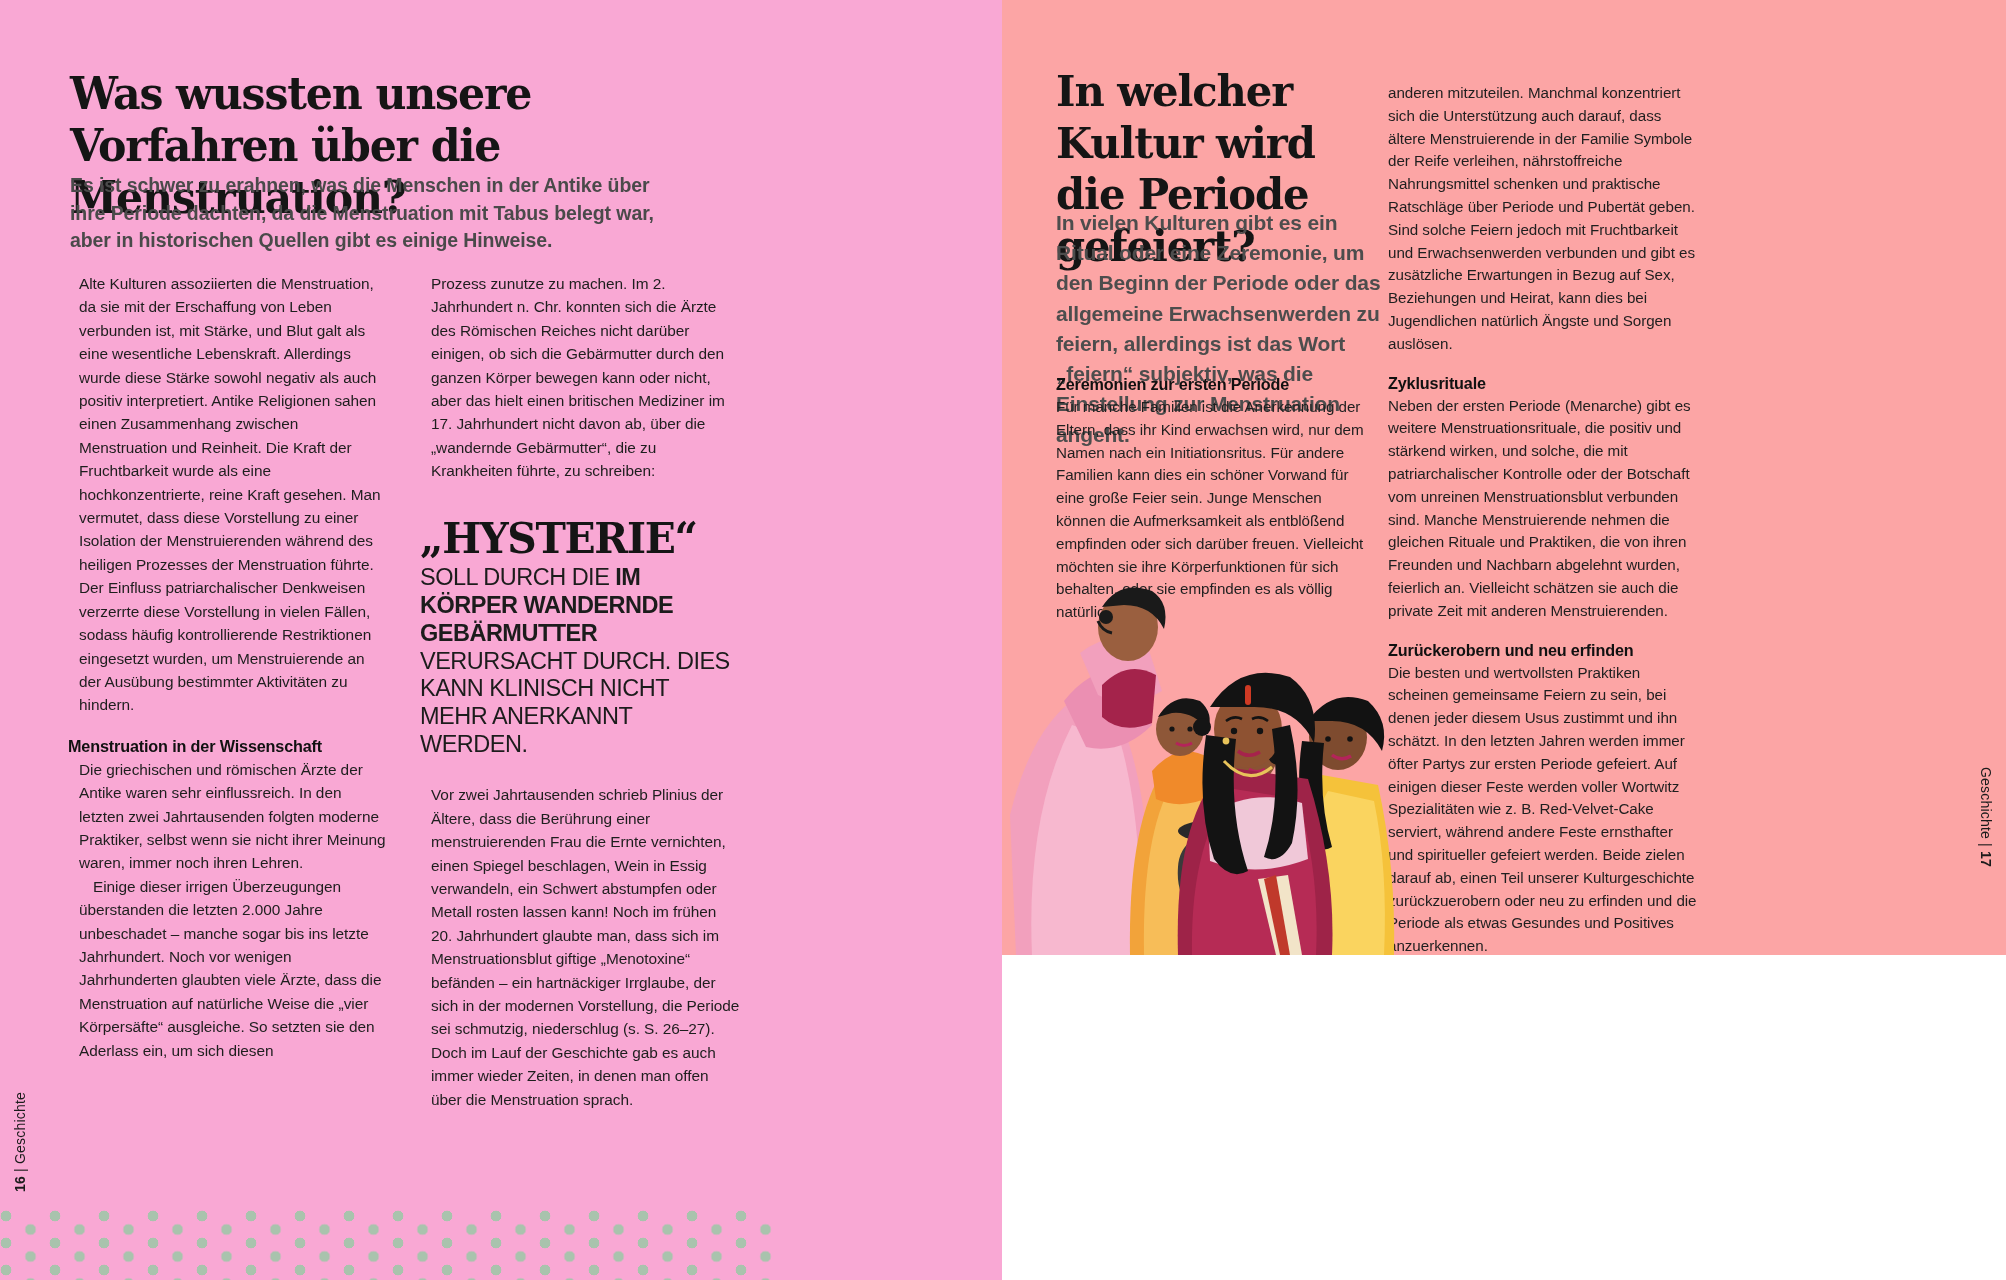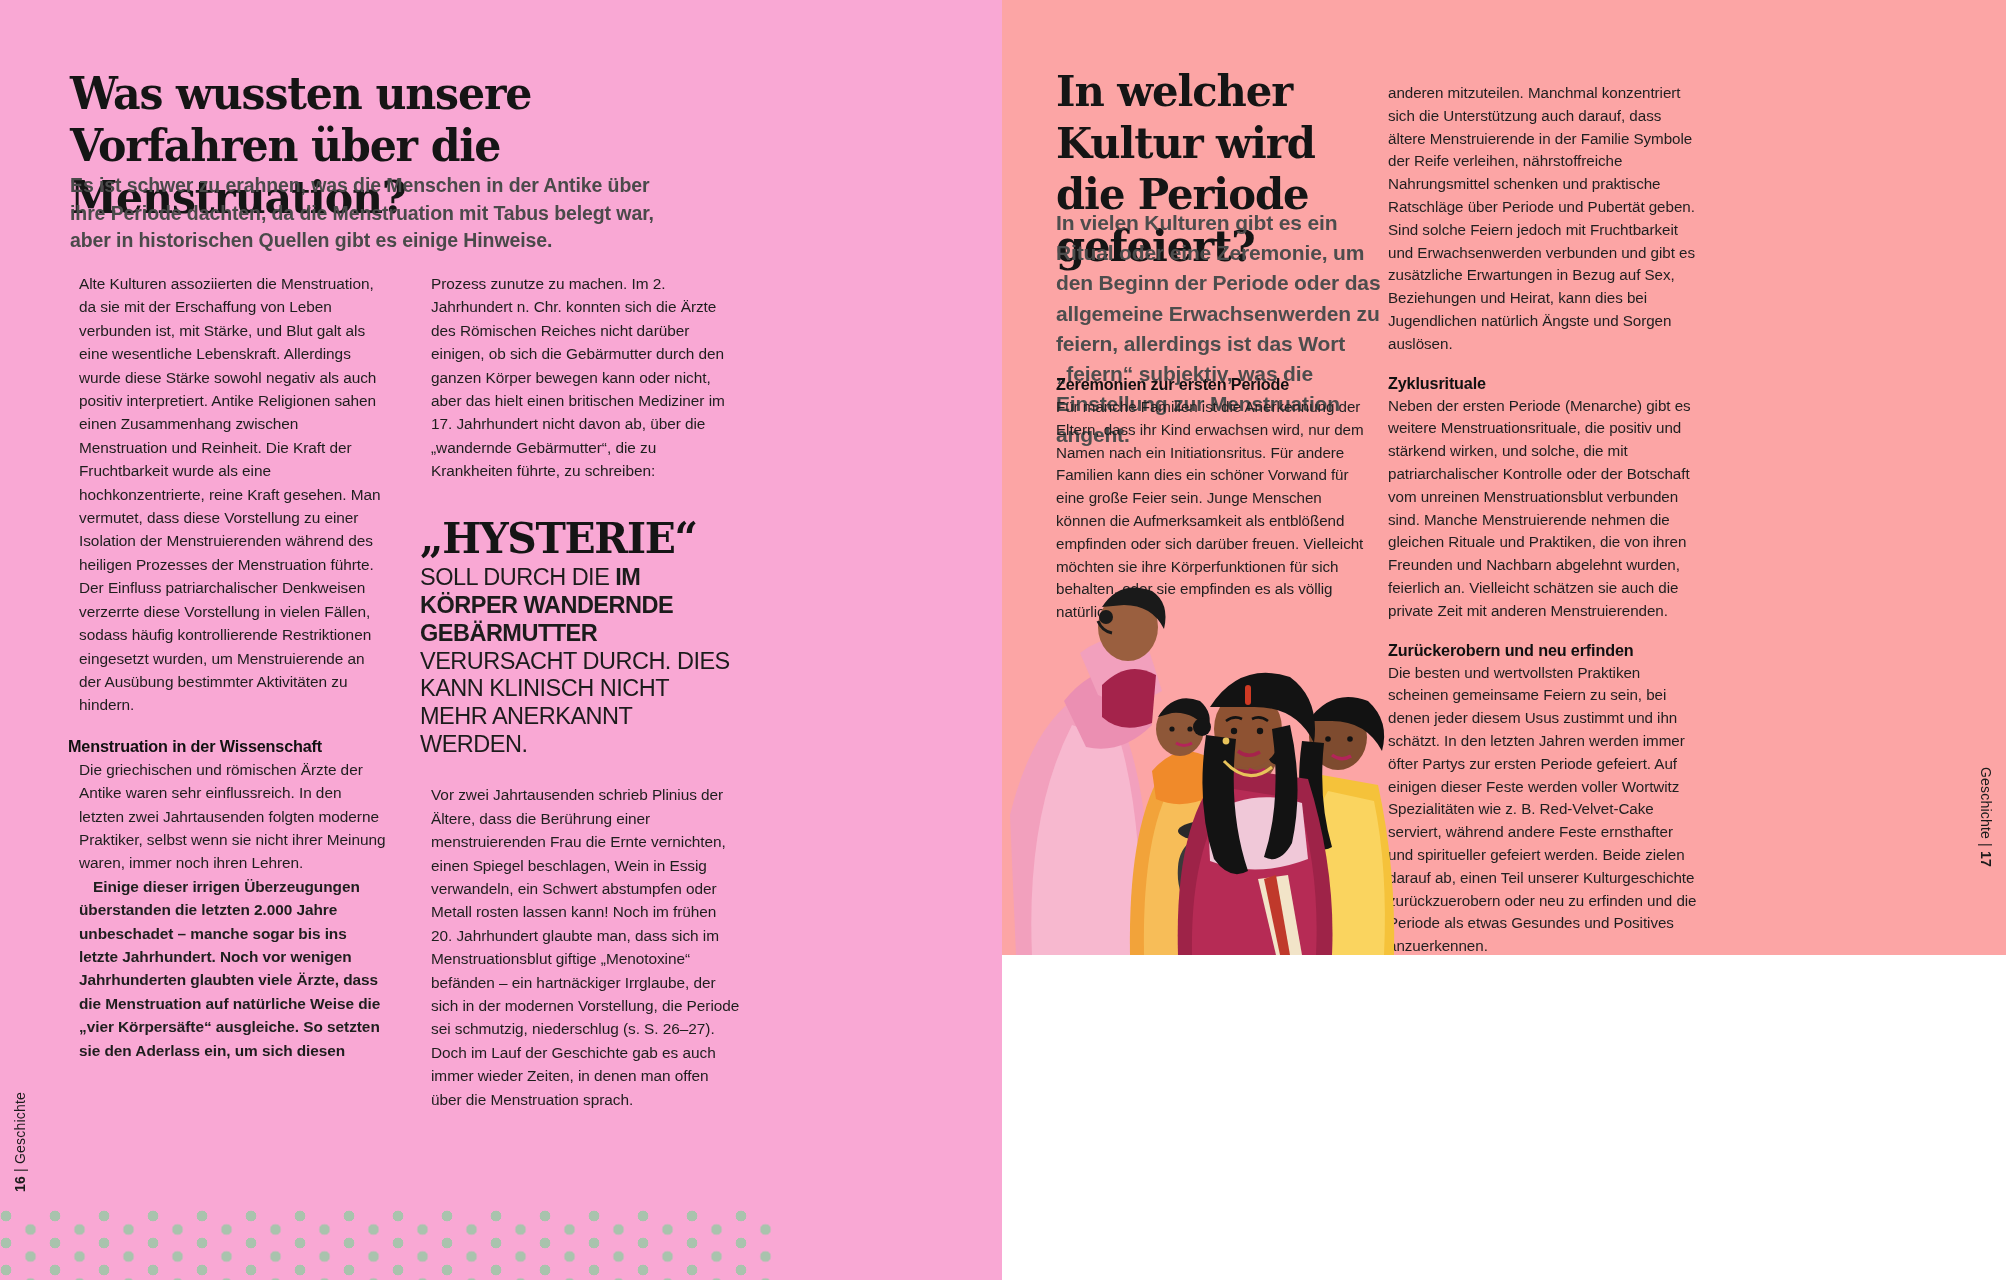--- a/index.html
+++ b/index.html
@@ -61,21 +61,21 @@
   }
   .col { width: 320px; }
   .col p, .col .body {
     font-size: 15.4px;
     line-height: 1.52;
     color: #1e1e1e;
     letter-spacing: -0.05px;
     margin-left: 11px;
   }
   .col p { margin-bottom: 0; }
-  .col p.indent { text-indent: 14px; font-weight: bold; }
+  .col p.indent { text-indent: 14px; }
 
   h3.subhead {
     font-size: 16.2px;
     font-weight: 700;
     color: #111;
     margin-top: 20px;
     margin-bottom: 2px;
     letter-spacing: -0.15px;
   }
 

